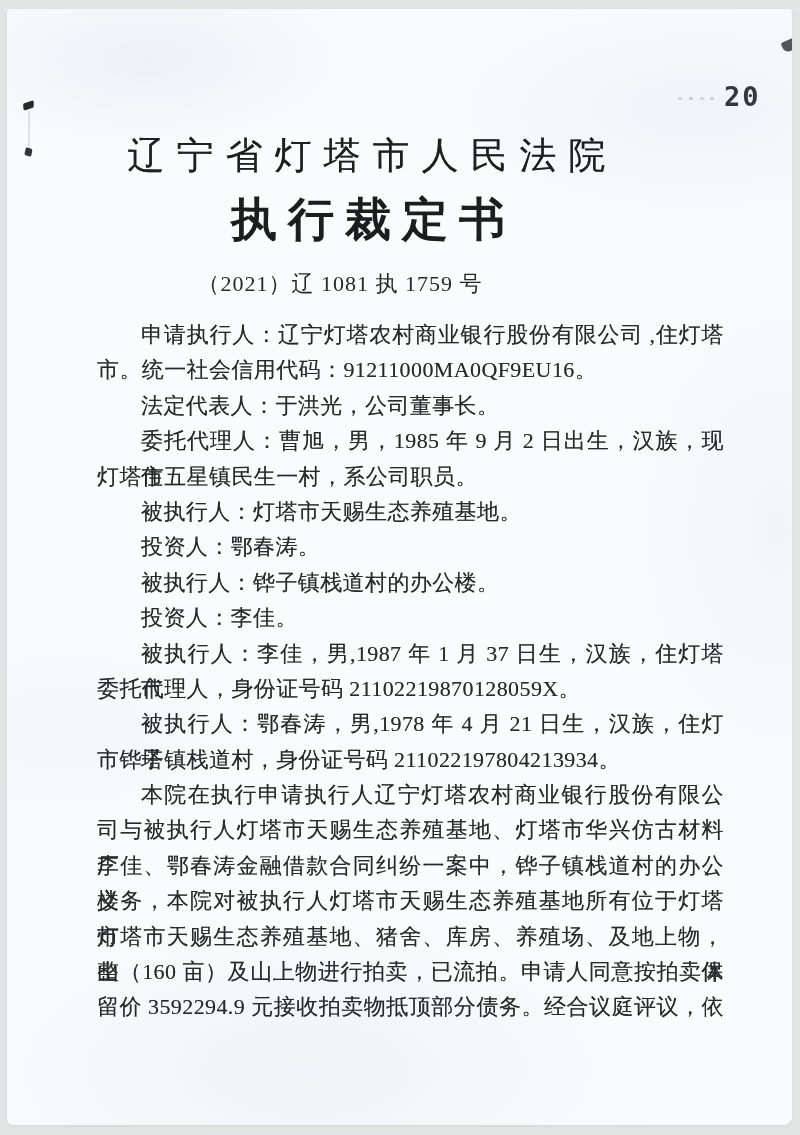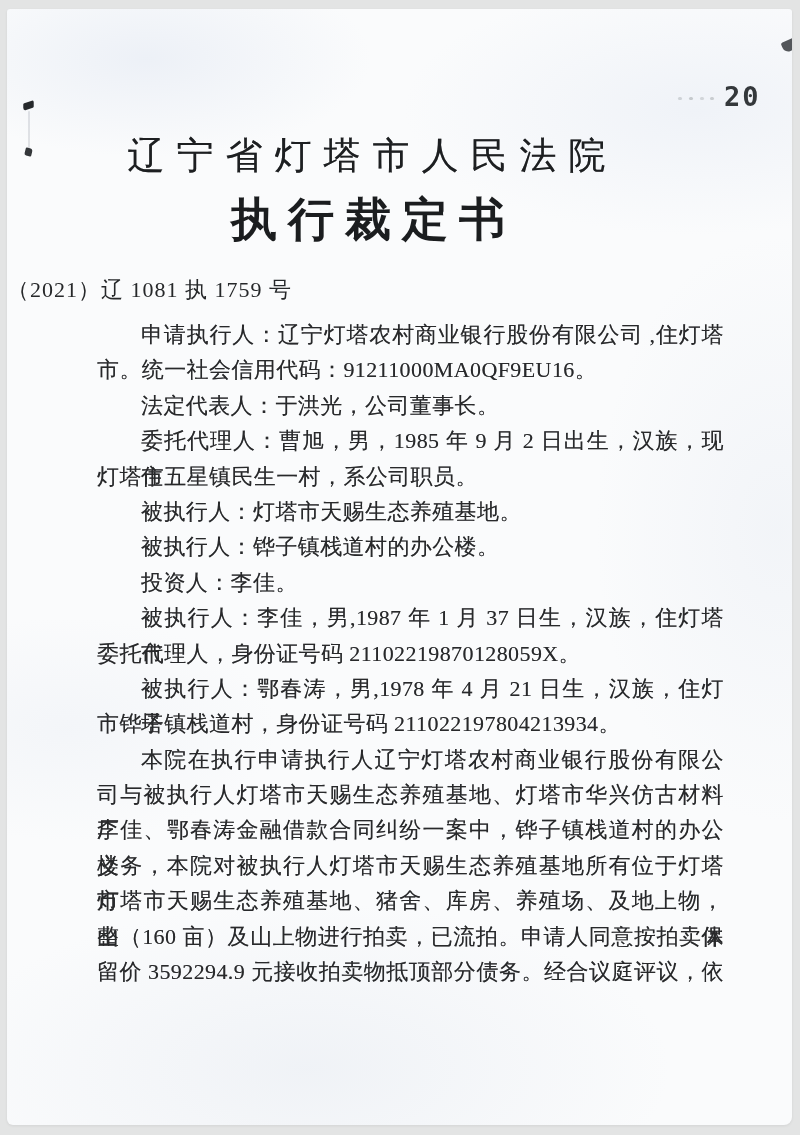--- a/index.html
+++ b/index.html
@@ -74,22 +74,22 @@
     white-space: nowrap;
   }
   .doc-title {
     position: absolute; left: 0; top: 180px; width: 100%;
     text-align: center; transform: translateX(-26px);
     font-size: 46px; font-weight: bold; color: #1b1d1f;
     letter-spacing: 11px; margin-right: -11px;
     white-space: nowrap;
   }
   .case-number {
-    position: absolute; left: 0; top: 266px; width: 100%;
-    text-align: left; padding-right: 119px;
+    position: absolute; left: 0; top: 260px; width: 100%;
+    text-align: center; padding-right: 119px;
     font-size: 22px; color: #26282a; letter-spacing: 1px;
   }
   
   .body-text {
     position: absolute; left: 90px; top: 308px; width: 627px;
     font-size: 22px; color: #28292b;
     text-shadow: 0 0 0.4px rgba(40,41,43,0.5);
   }
   .body-text .line {
     height: 35.4px; line-height: 35.4px;
@@ -128,20 +128,21 @@
 
     <div class="case-number">（2021）辽 1081 执 1759 号</div>
 
     <div class="body-text">
         <div class="line indent fill">申请执行人：辽宁灯塔农村商业银行股份有限公司 ,住灯塔</div>
         <div class="line">市。统一社会信用代码：91211000MA0QF9EU16。</div>
         <div class="line indent">法定代表人：于洪光，公司董事长。</div>
         <div class="line indent fill">委托代理人：曹旭，男，1985 年 9 月 2 日出生，汉族，现住</div>
         <div class="line">灯塔市五星镇民生一村，系公司职员。</div>
         <div class="line indent">被执行人：灯塔市天赐生态养殖基地。</div>
+        <div class="line indent">投资人：鄂春涛。</div>
         <div class="line indent">被执行人：铧子镇栈道村的办公楼。</div>
         <div class="line indent">投资人：李佳。</div>
         <div class="line indent fill">被执行人：李佳，男,1987 年 1 月 37 日生，汉族，住灯塔市</div>
         <div class="line">委托代理人，身份证号码 21102219870128059X。</div>
         <div class="line indent fill">被执行人：鄂春涛，男,1978 年 4 月 21 日生，汉族，住灯塔</div>
         <div class="line">市铧子镇栈道村，身份证号码 211022197804213934。</div>
         <div class="line indent fill">本院在执行申请执行人辽宁灯塔农村商业银行股份有限公</div>
         <div class="line fill">司与被执行人灯塔市天赐生态养殖基地、灯塔市华兴仿古材料厂、</div>
         <div class="line fill">李佳、鄂春涛金融借款合同纠纷一案中，铧子镇栈道村的办公楼</div>
         <div class="line fill">义务，本院对被执行人灯塔市天赐生态养殖基地所有位于灯塔市</div>

